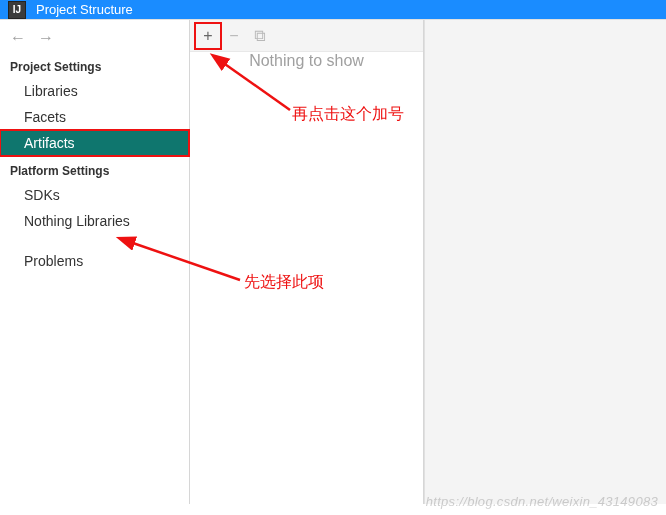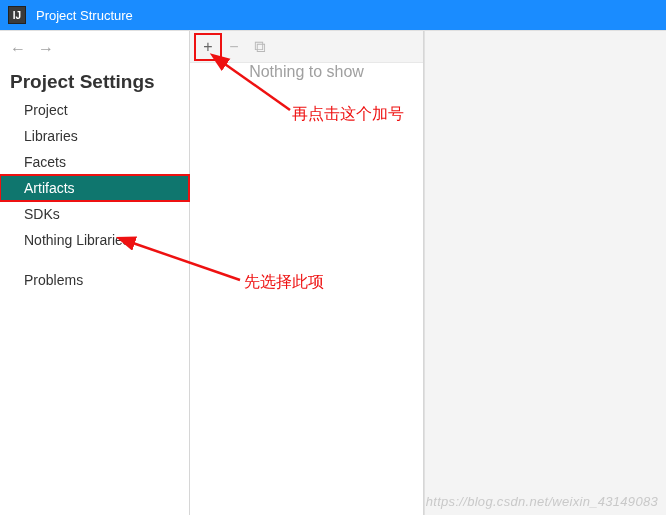--- a/index.html
+++ b/index.html
@@ -1,19 +1,19 @@
 <!DOCTYPE html>
 <html><head>
 <meta charset="utf-8">
 <style>
   * { box-sizing: border-box; margin: 0; padding: 0; font-family: "Segoe UI", Arial, sans-serif; }
   body { width: 666px; height: 515px; background: #fff; overflow: hidden; position: relative; }
 
   .titlebar {
-    height: 30px;
+    height: 19px;
     background: #1a8cff;
     color: #fff;
     display: flex;
     align-items: center;
     padding: 0 8px;
     font-size: 13px;
   }
   .titlebar .app-icon {
     width: 18px; height: 18px;
     background: #3b3b3b;
@@ -46,21 +46,21 @@
   .nav-btn {
     width: 24px; height: 24px;
     display: flex; align-items: center; justify-content: center;
     color: #a0a0a0;
     font-size: 16px;
     border-radius: 3px;
   }
 
   .section-header {
     font-weight: bold;
-    font-size: 19px;
+    font-size: 12px;
     color: #333;
     padding: 8px 10px 4px;
   }
   .sidebar-item {
     font-size: 14px;
     color: #333;
     padding: 5px 10px 5px 24px;
     cursor: pointer;
   }
   .sidebar-item.selected {
@@ -144,25 +144,25 @@
 
 <div class="body-area">
 
   <div class="sidebar">
     <div class="nav-buttons">
       <div class="nav-btn">←</div>
       <div class="nav-btn">→</div>
     </div>
 
     <div class="section-header">Project Settings</div>
-    <div class="sidebar-item">Project</div>
     <div class="sidebar-item">Libraries</div>
     <div class="sidebar-item">Facets</div>
     <div class="sidebar-item selected red-box">Artifacts</div>
 
+    <div class="section-header">Platform Settings</div>
     <div class="sidebar-item">SDKs</div>
     <div class="sidebar-item">Nothing Libraries</div>
 
     <div class="problems-spacer"></div>
     <div class="sidebar-item">Problems</div>
   </div>
 
   <div class="mid-panel">
     <div class="toolbar">
       <div class="tool-btn add red-box">

